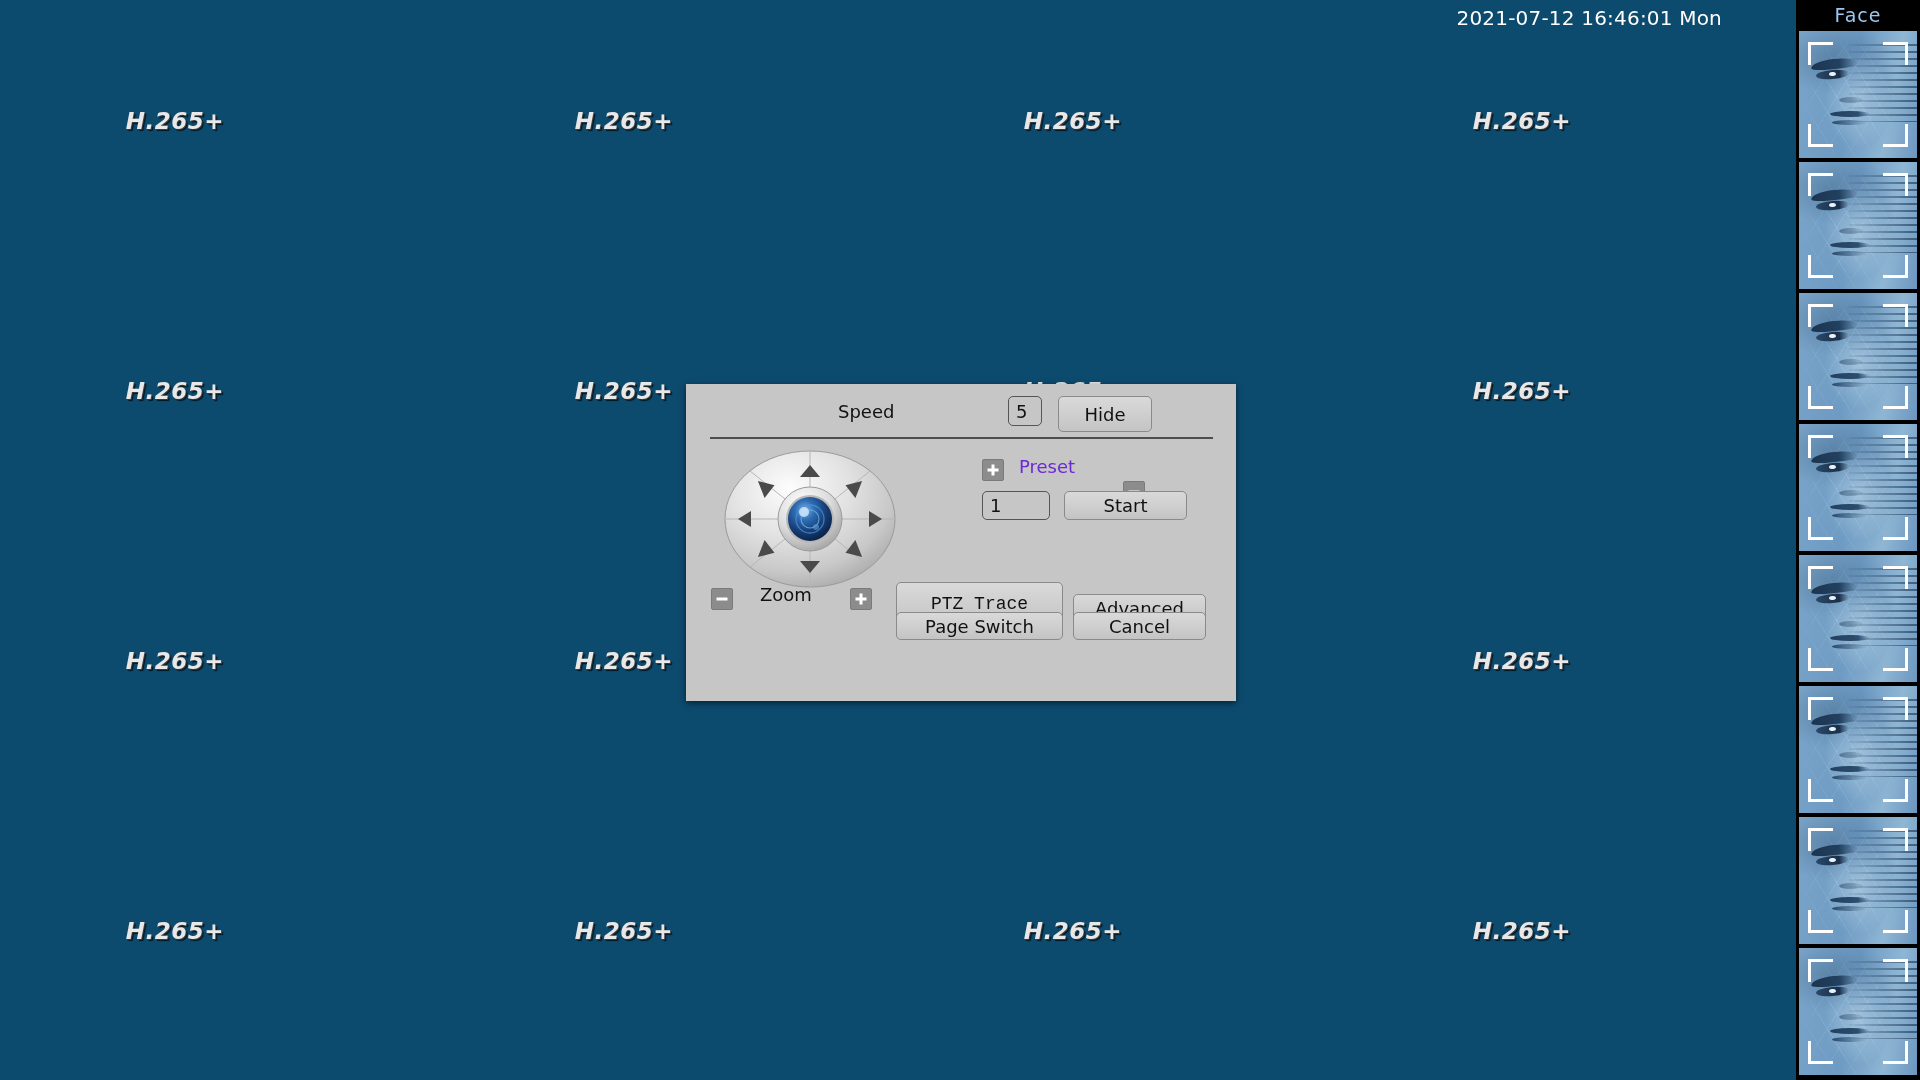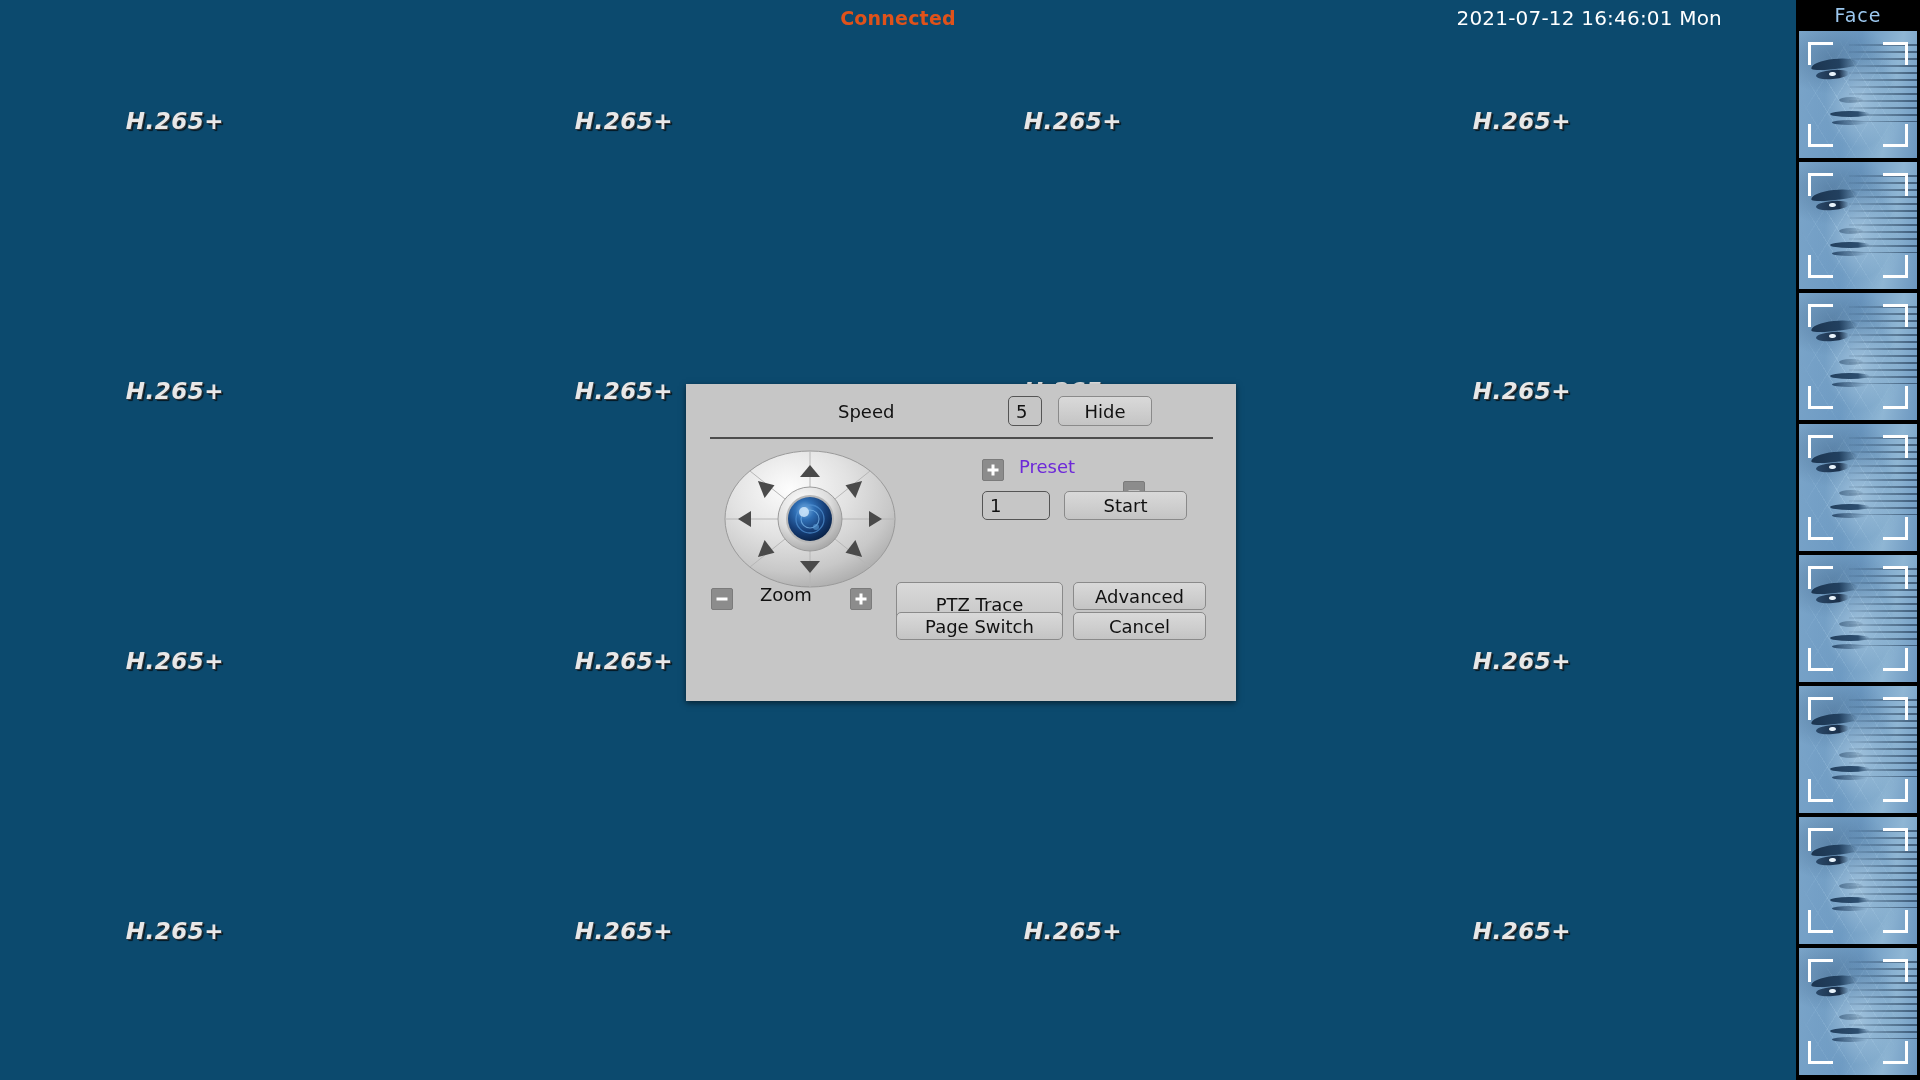--- a/index.html
+++ b/index.html
@@ -283,21 +283,21 @@
     display: flex;
     align-items: center;
     justify-content: center;
     box-sizing: border-box;
     font-family: "DejaVu Sans", "Liberation Sans", sans-serif;
     cursor: pointer;
   }
   .btn-hide {
     position: absolute;
     left: 372px; top: 0px;
-    width: 94px; height: 30px;
+    width: 94px; height: 36px;
   }
   .divider {
     position: absolute;
     left: 24px; top: 53px;
     width: 503px; height: 2px;
     background: #4d4d4d;
   }
 
   
   .joystick {
@@ -372,25 +372,25 @@
   .zoom-plus {
     position: absolute;
     left: 164px; top: 204px;
     width: 20px; height: 20px;
   }
 
   
   .btn-ptztrace {
     position: absolute;
     left: 210px; top: 198px;
-    width: 167px; height: 44px;
+    width: 167px; height: 44px; font-family: Liberation Mono, monospace;
   }
   .btn-advanced {
     position: absolute;
-    left: 387px; top: 198px;
+    left: 387px; top: 210px;
     width: 133px; height: 28px;
   }
   .btn-pageswitch {
     position: absolute;
     left: 210px; top: 228px;
     width: 167px; height: 28px;
   }
   .btn-cancel {
     position: absolute;
     left: 387px; top: 228px;
@@ -452,21 +452,20 @@
         </div>
       <div class="cell">
           <span class="codec-badge">H.265+</span>
         </div>
       <div class="cell">
           <span class="codec-badge">H.265+</span>
         </div>
     </div>
 
     <div class="topbar">
-      <div class="status-connected">Connected</div>
       <div class="status-datetime">2021-07-12 16:46:01 Mon</div>
     </div>
   </div>
 
   <div class="face-panel">
     <div class="face-title">Face</div>
     <div class="face-list">
 
       <div class="face-thumb">
         <div class="skin"></div>

